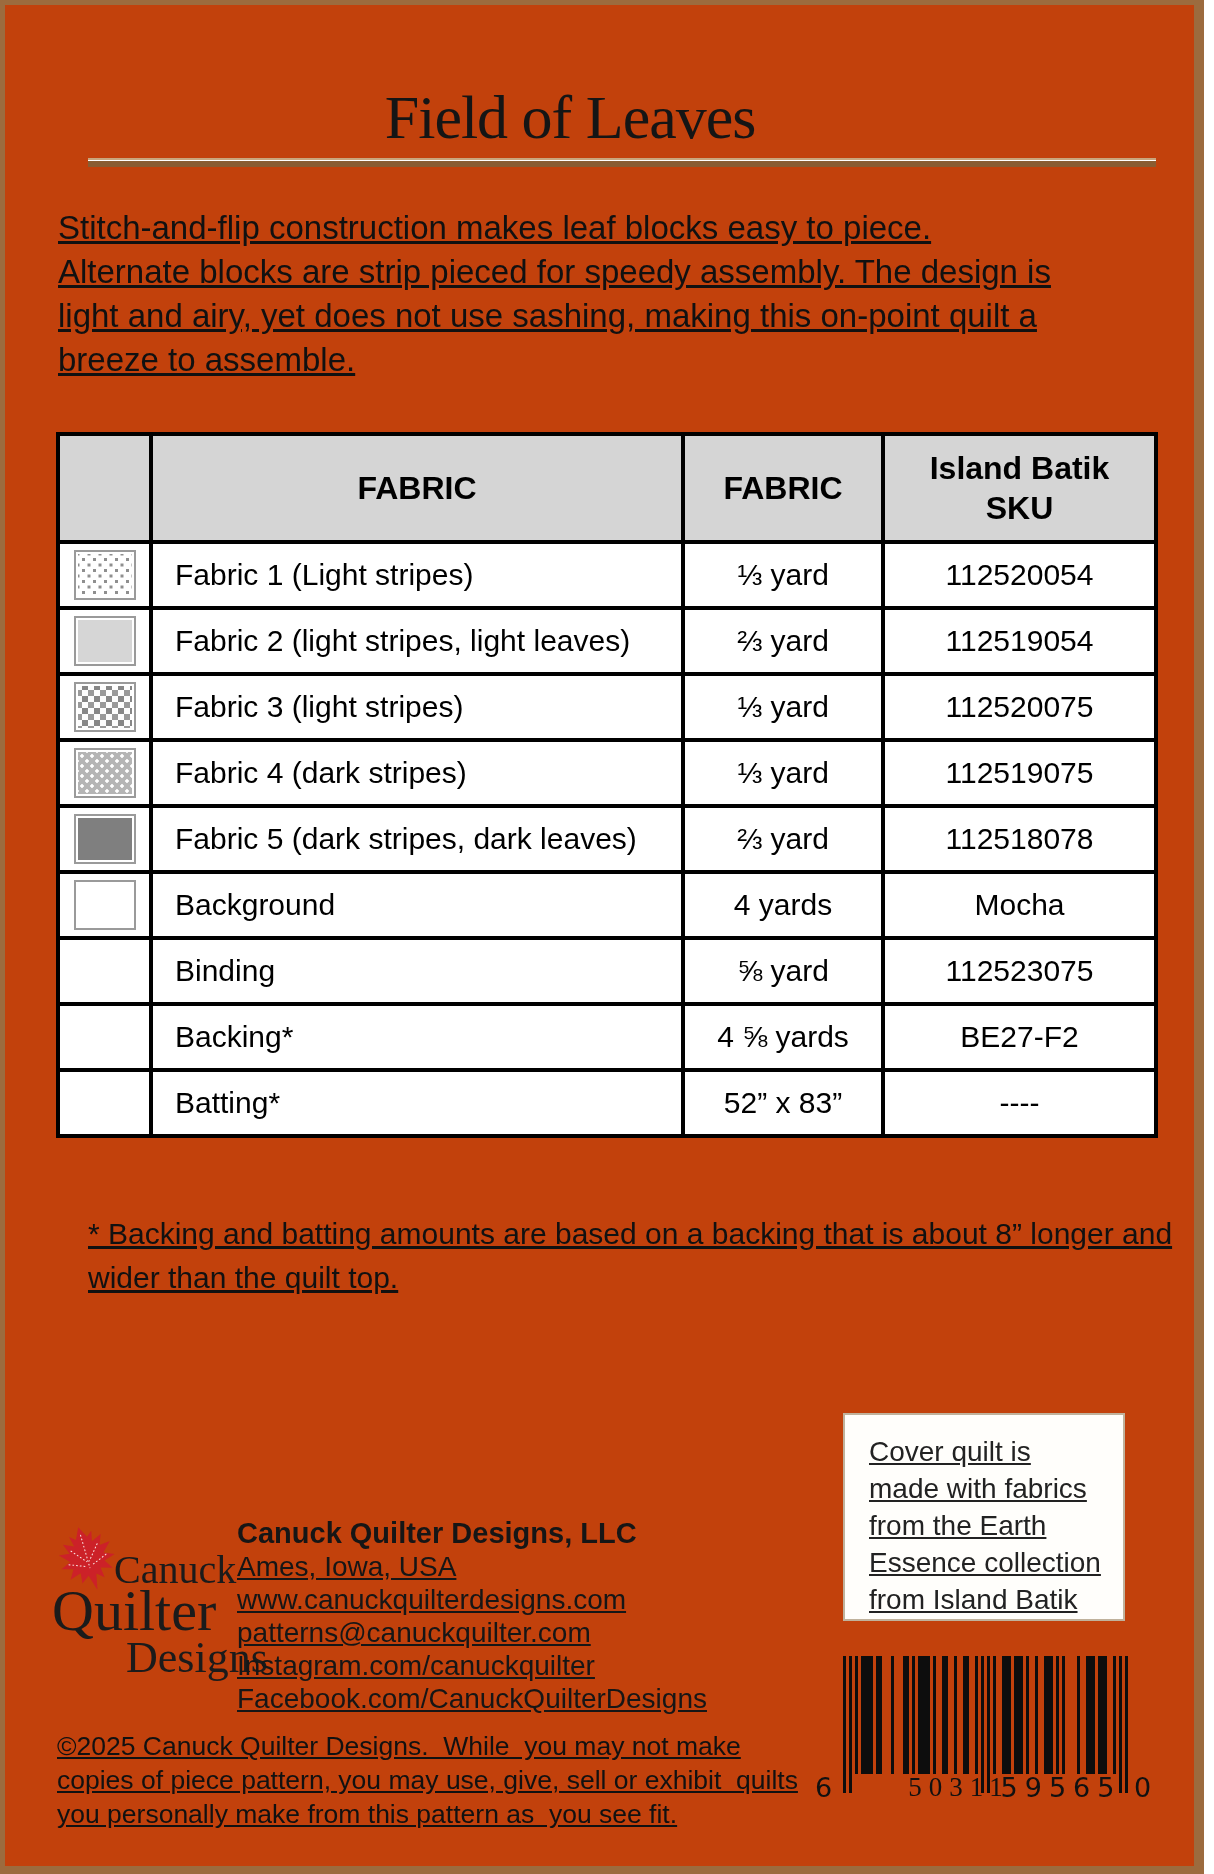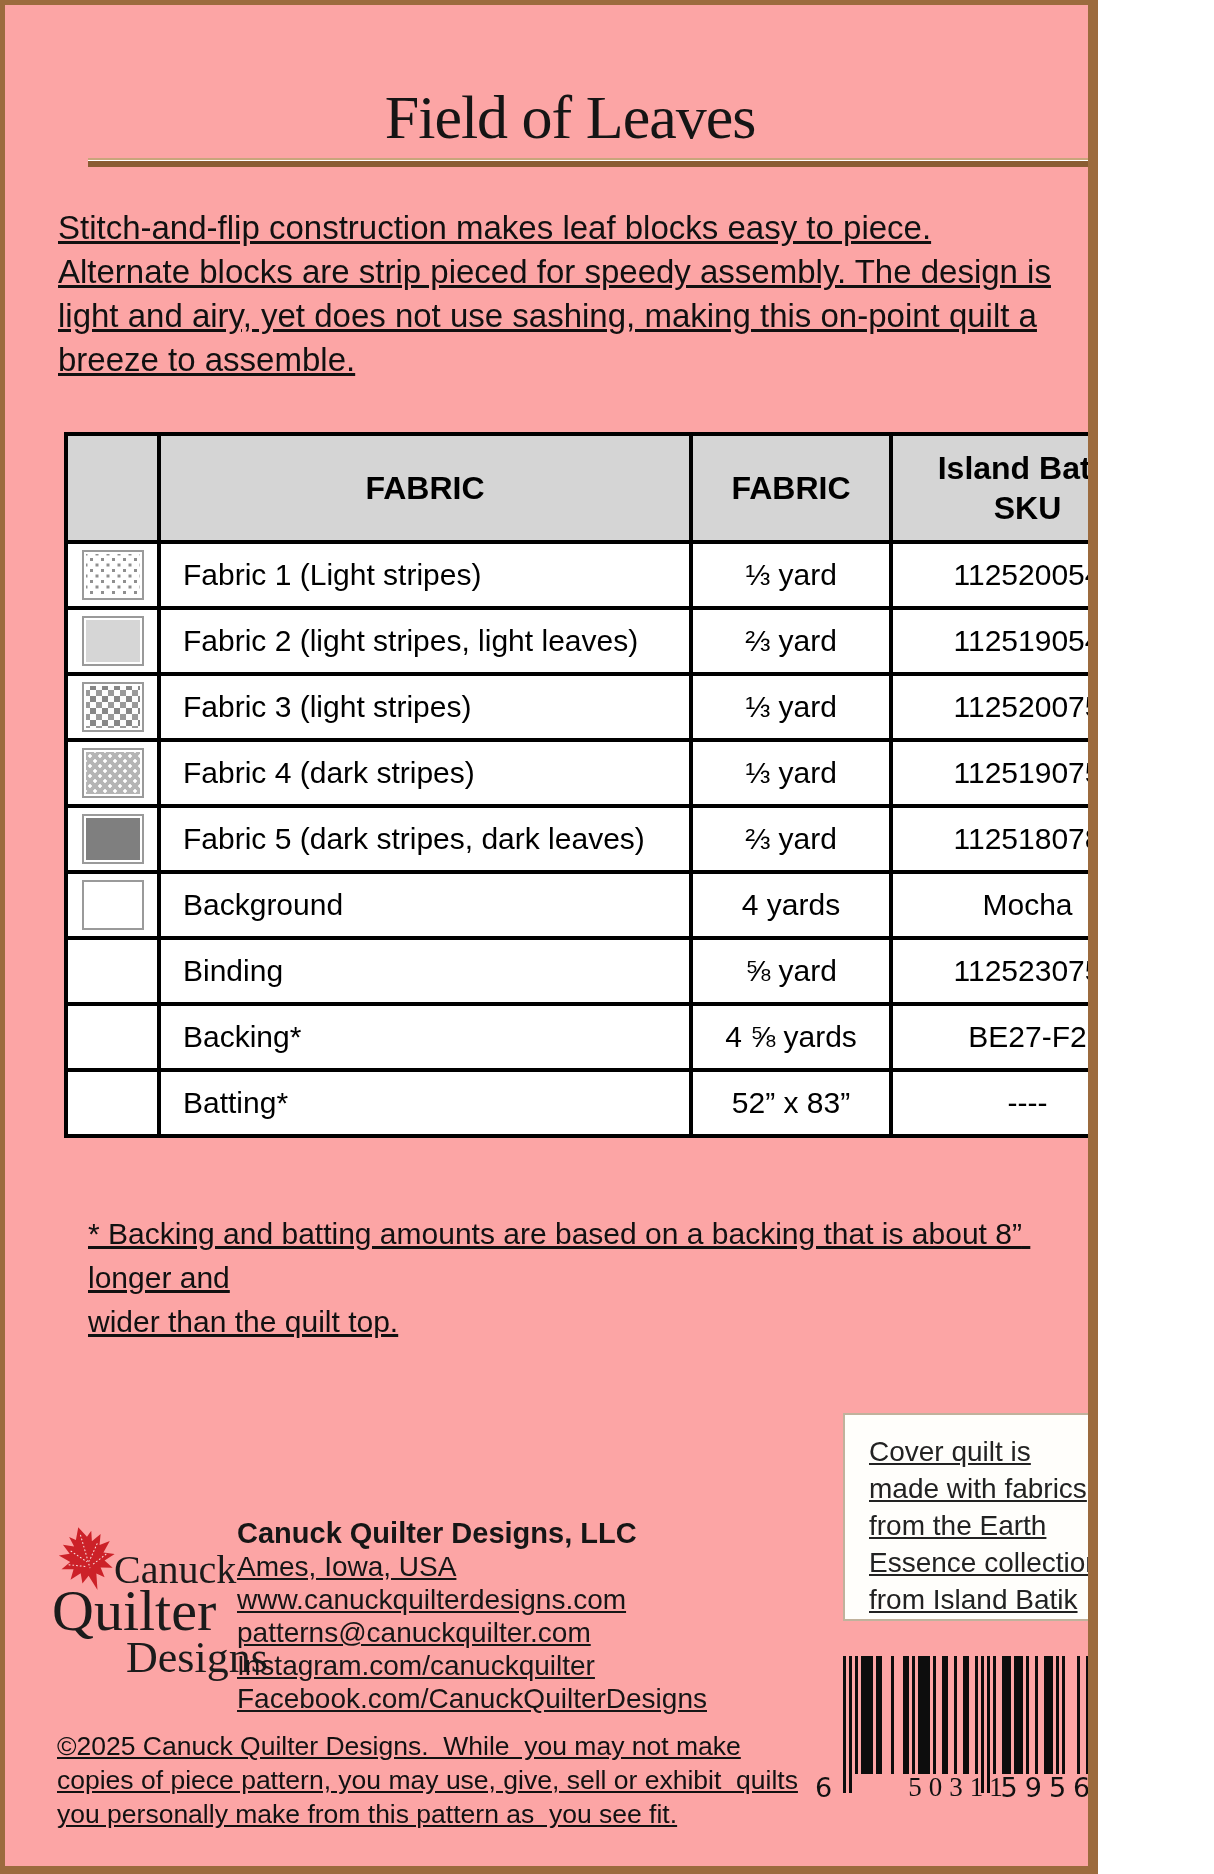--- a/index.html
+++ b/index.html
@@ -1,19 +1,19 @@
 <!DOCTYPE html>
 <html><head>
 <meta charset="utf-8">
 <style>
   html,body{margin:0;padding:0;background:#ffffff;}
   .page{
     position:relative;
-    width:1098px;height:1874px;
-    background:#fca5a5;
+    width:1204px;height:1874px;
+    background:#c2410c;
     font-family:"Liberation Sans", sans-serif;
     color:#1a1a1a;
     overflow:hidden;
   }
   .frame{
     position:absolute;inset:0;
     border-style:solid;
     border-color:#9c6b3e;
     border-width:5px 10px 8px 5px;
     pointer-events:none;
@@ -32,21 +32,21 @@
     position:absolute;left:88px;top:158px;width:1068px;height:9px;
     background:linear-gradient(#c9a57c 0 2px,#ffffff 2px 3px,#8a5c32 3px 9px);
   }
   
   .intro{
     position:absolute;left:58px;top:206px;
     font-size:33px;line-height:44px;color:#111;
   }
   
   .fabric-table{
-    position:absolute;left:64px;top:432px;
+    position:absolute;left:56px;top:432px;
     border-collapse:collapse;table-layout:fixed;width:1098px;
     font-size:30px;color:#000;padding-left:48px;
   }
   .fabric-table th,.fabric-table td{
     border:4px solid #000;
     padding:0;
   }
   .fabric-table th{
     background:#d5d5d5;
     font-weight:bold;font-size:32px;

